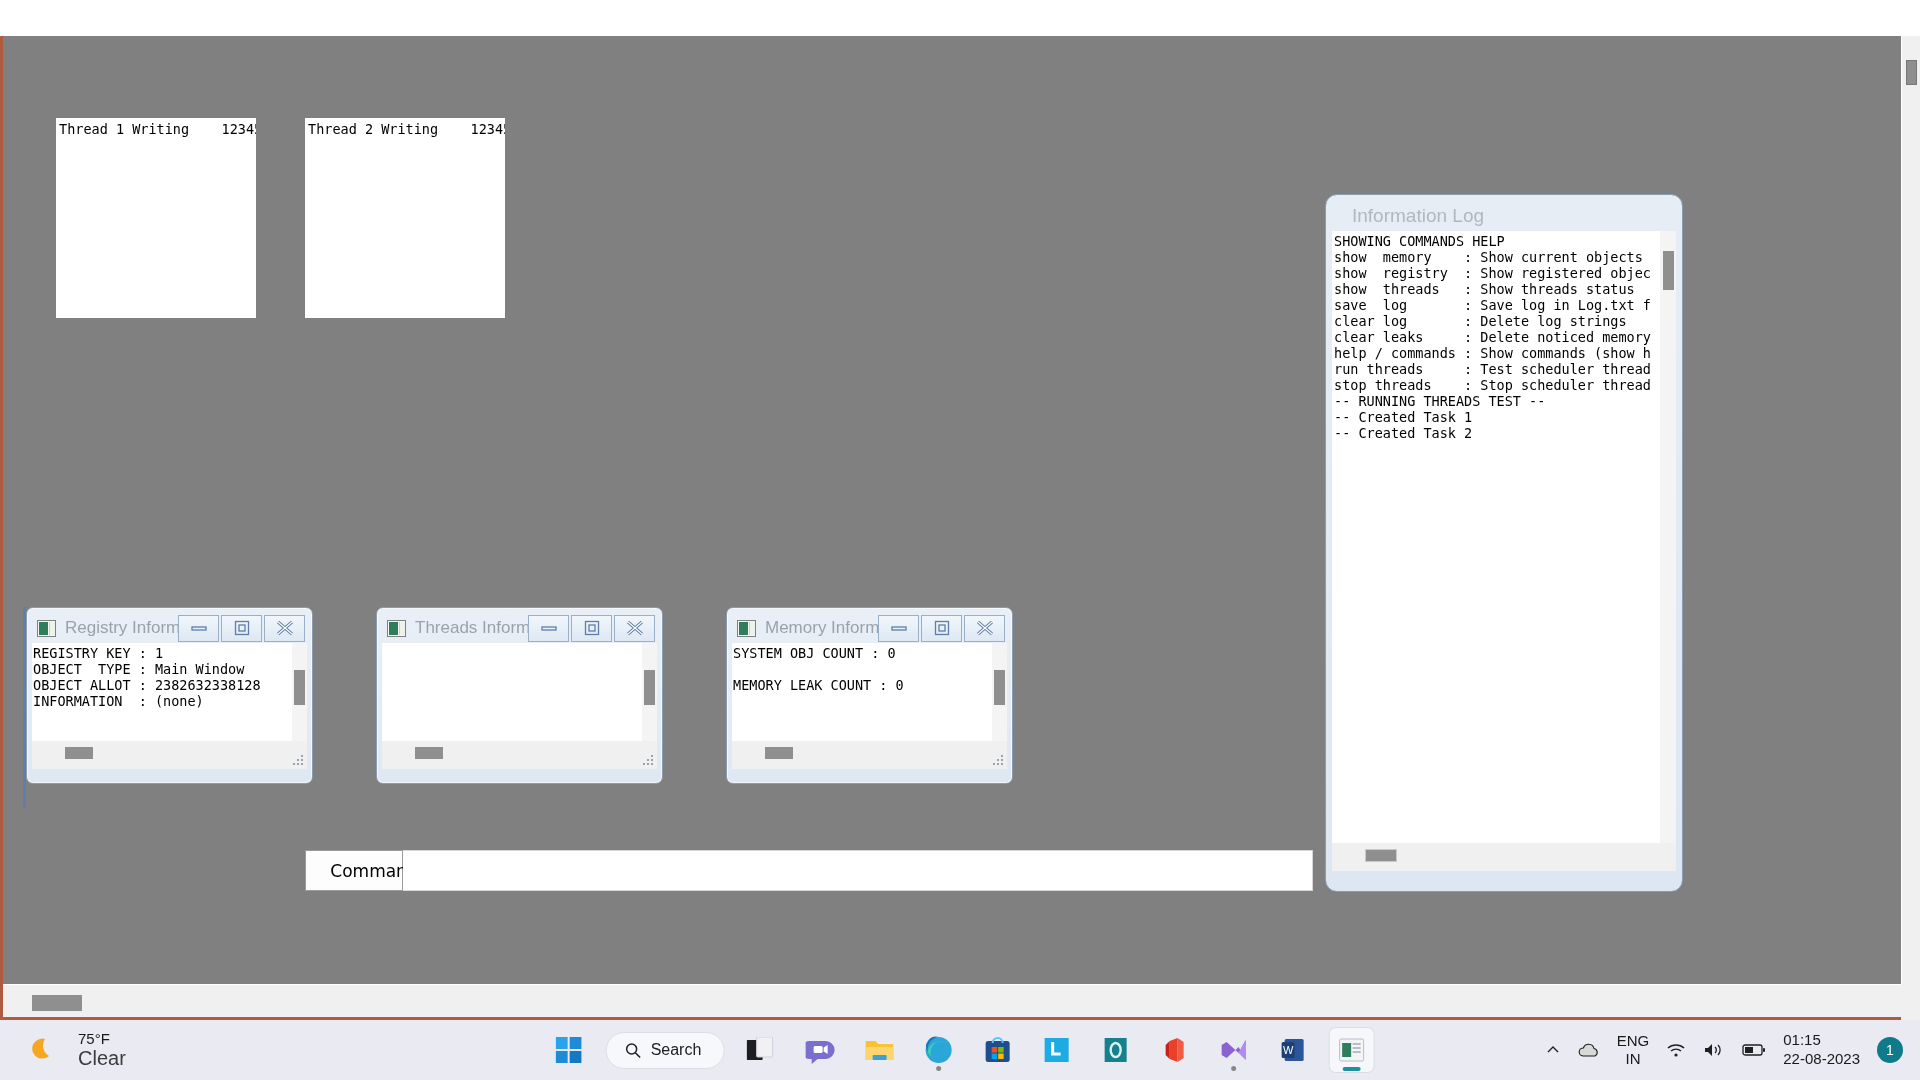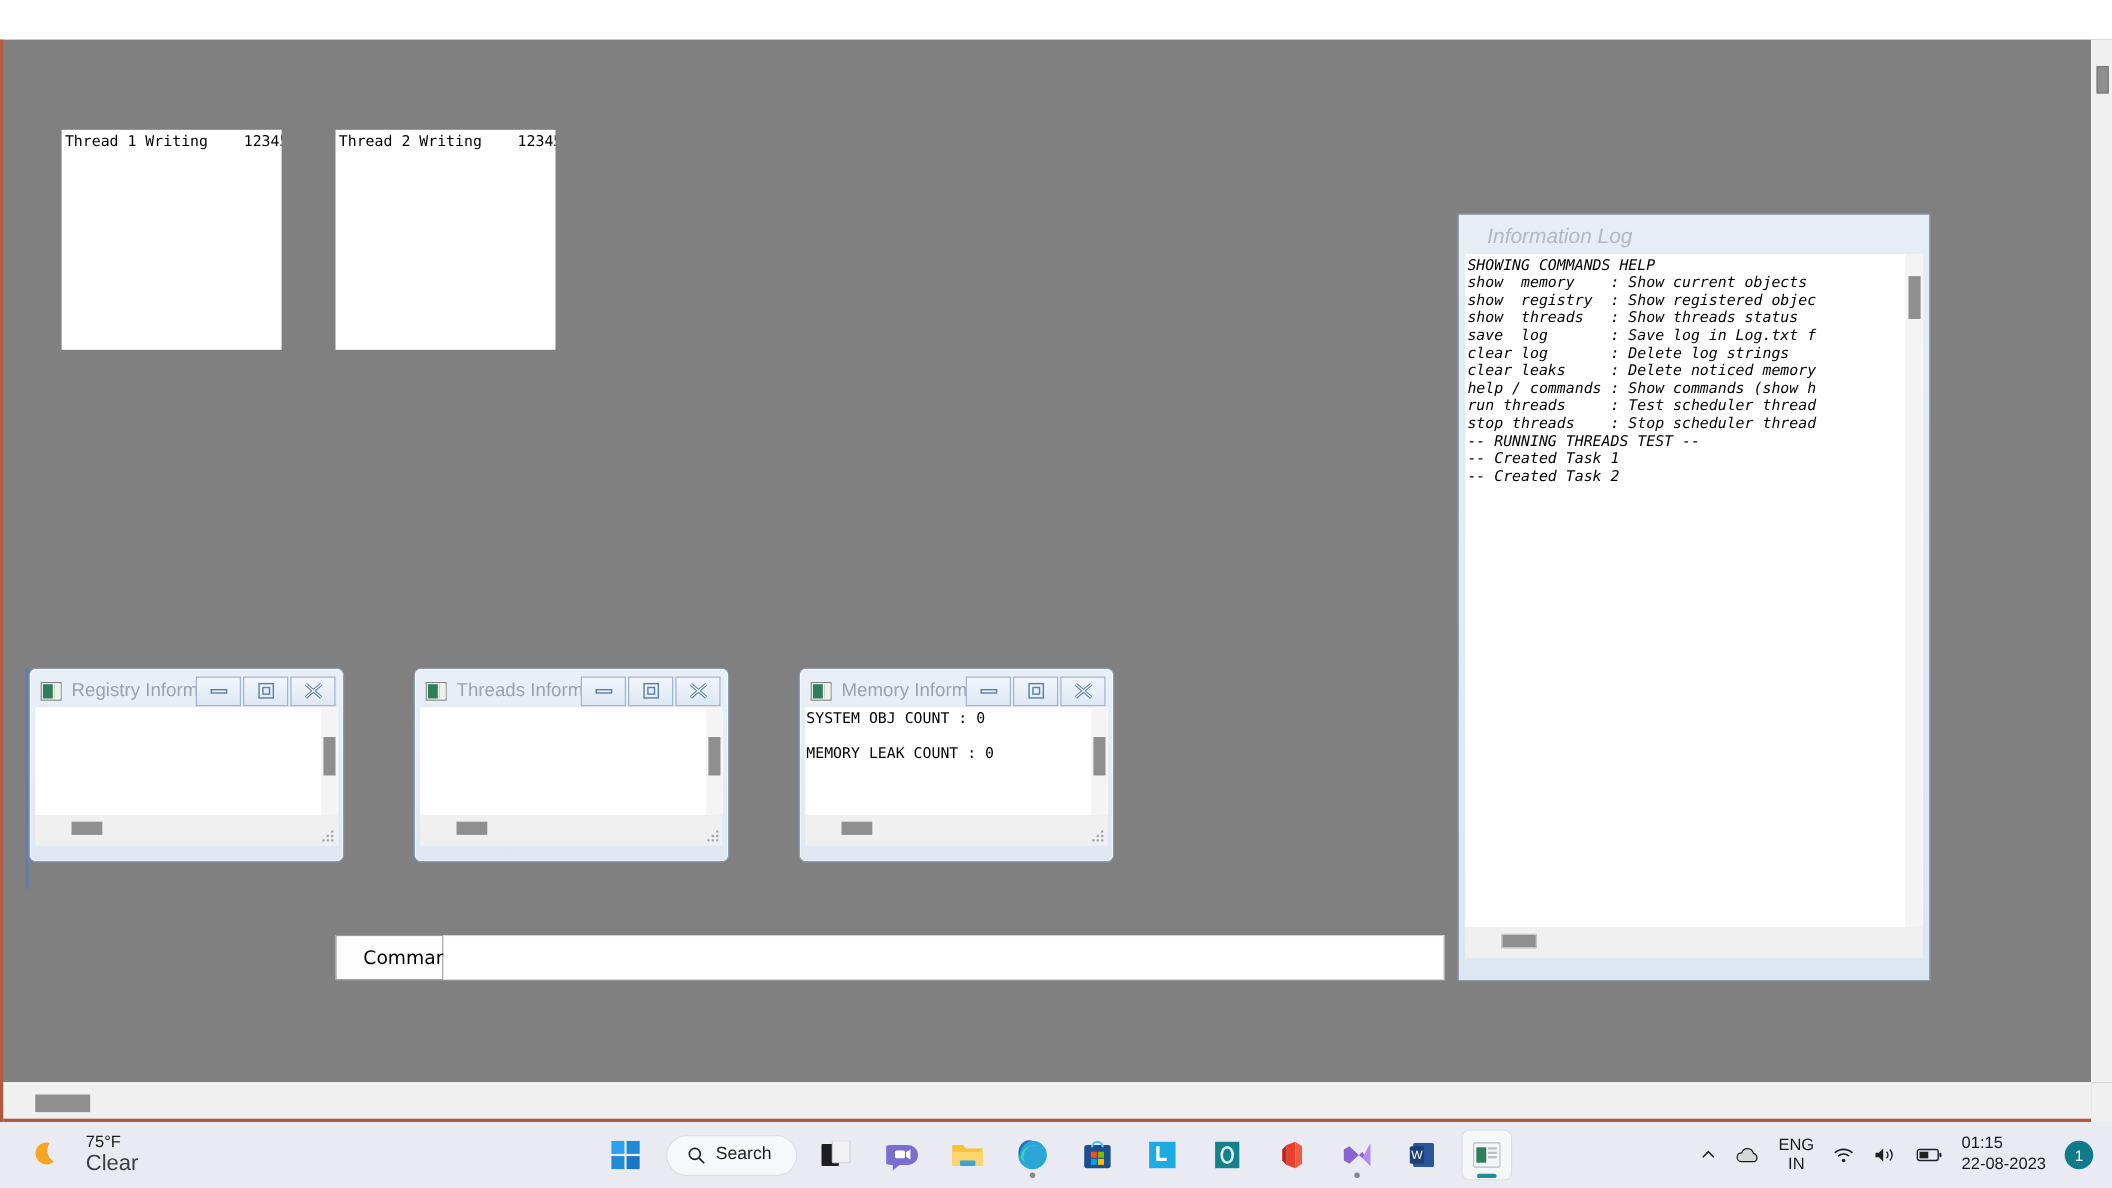--- a/index.html
+++ b/index.html
@@ -173,25 +173,24 @@
 
   
   #subwin-group {
     position: absolute; left: 20px; top: 571px; width: 1050px; height: 201px;
     background: #808080;
     border-left: 3px solid #5f7ea8;
   }
 
   
   #info-log-win {
-    position: absolute; left: 1322px; top: 158px; width: 430px; height: 698px;
+    position: absolute; left: 1322px; top: 158px; width: 358px; height: 698px;
     background: linear-gradient(#e6edf5, #dde7f2);
-    border: 1px solid #8a9cb0; border-radius: 0;
+    border: 1px solid #8a9cb0; border-radius: 12px;
     padding: 6px;
-    font-style: italic;
   }
   #info-log-title {
     height: 30px; font-size: 19px; color: #b0b8c0;
     padding-left: 20px; line-height: 30px;
   }
   #info-log-body {
     position: relative; background: #fff; height: 612px; overflow: hidden;
   }
   #info-log-text {
     font-family: "DejaVu Sans Mono", monospace;
@@ -311,20 +310,24 @@
               </div>
               <div class="cw-btn">
                 <svg width="20" height="16" viewBox="0 0 20 16">
                     <path d="M3 2 L17 14 M17 2 L3 14" stroke="#5f7fa6" stroke-width="3" fill="none"></path>
                     <path d="M3 2 L17 14 M17 2 L3 14" stroke="#fff" stroke-width="1.1" fill="none"></path>
                   </svg>
               </div>
             </div>
           </div>
           <div class="cw-body">
+            <div class="cw-text">REGISTRY KEY : 1
+OBJECT  TYPE : Main Window
+OBJECT ALLOT : 2382632338128
+INFORMATION  : (none)</div>
             <div class="cw-vscroll">
               <div class="cw-vthumb"></div>
             </div>
           </div>
           <div class="cw-footer">
             <div class="cw-hthumb"></div>
             <div class="cw-grip">
               <i style="left:9px;top:0"></i>
                 <i style="left:9px;top:4px"></i>
                 <i style="left:5px;top:4px"></i>

